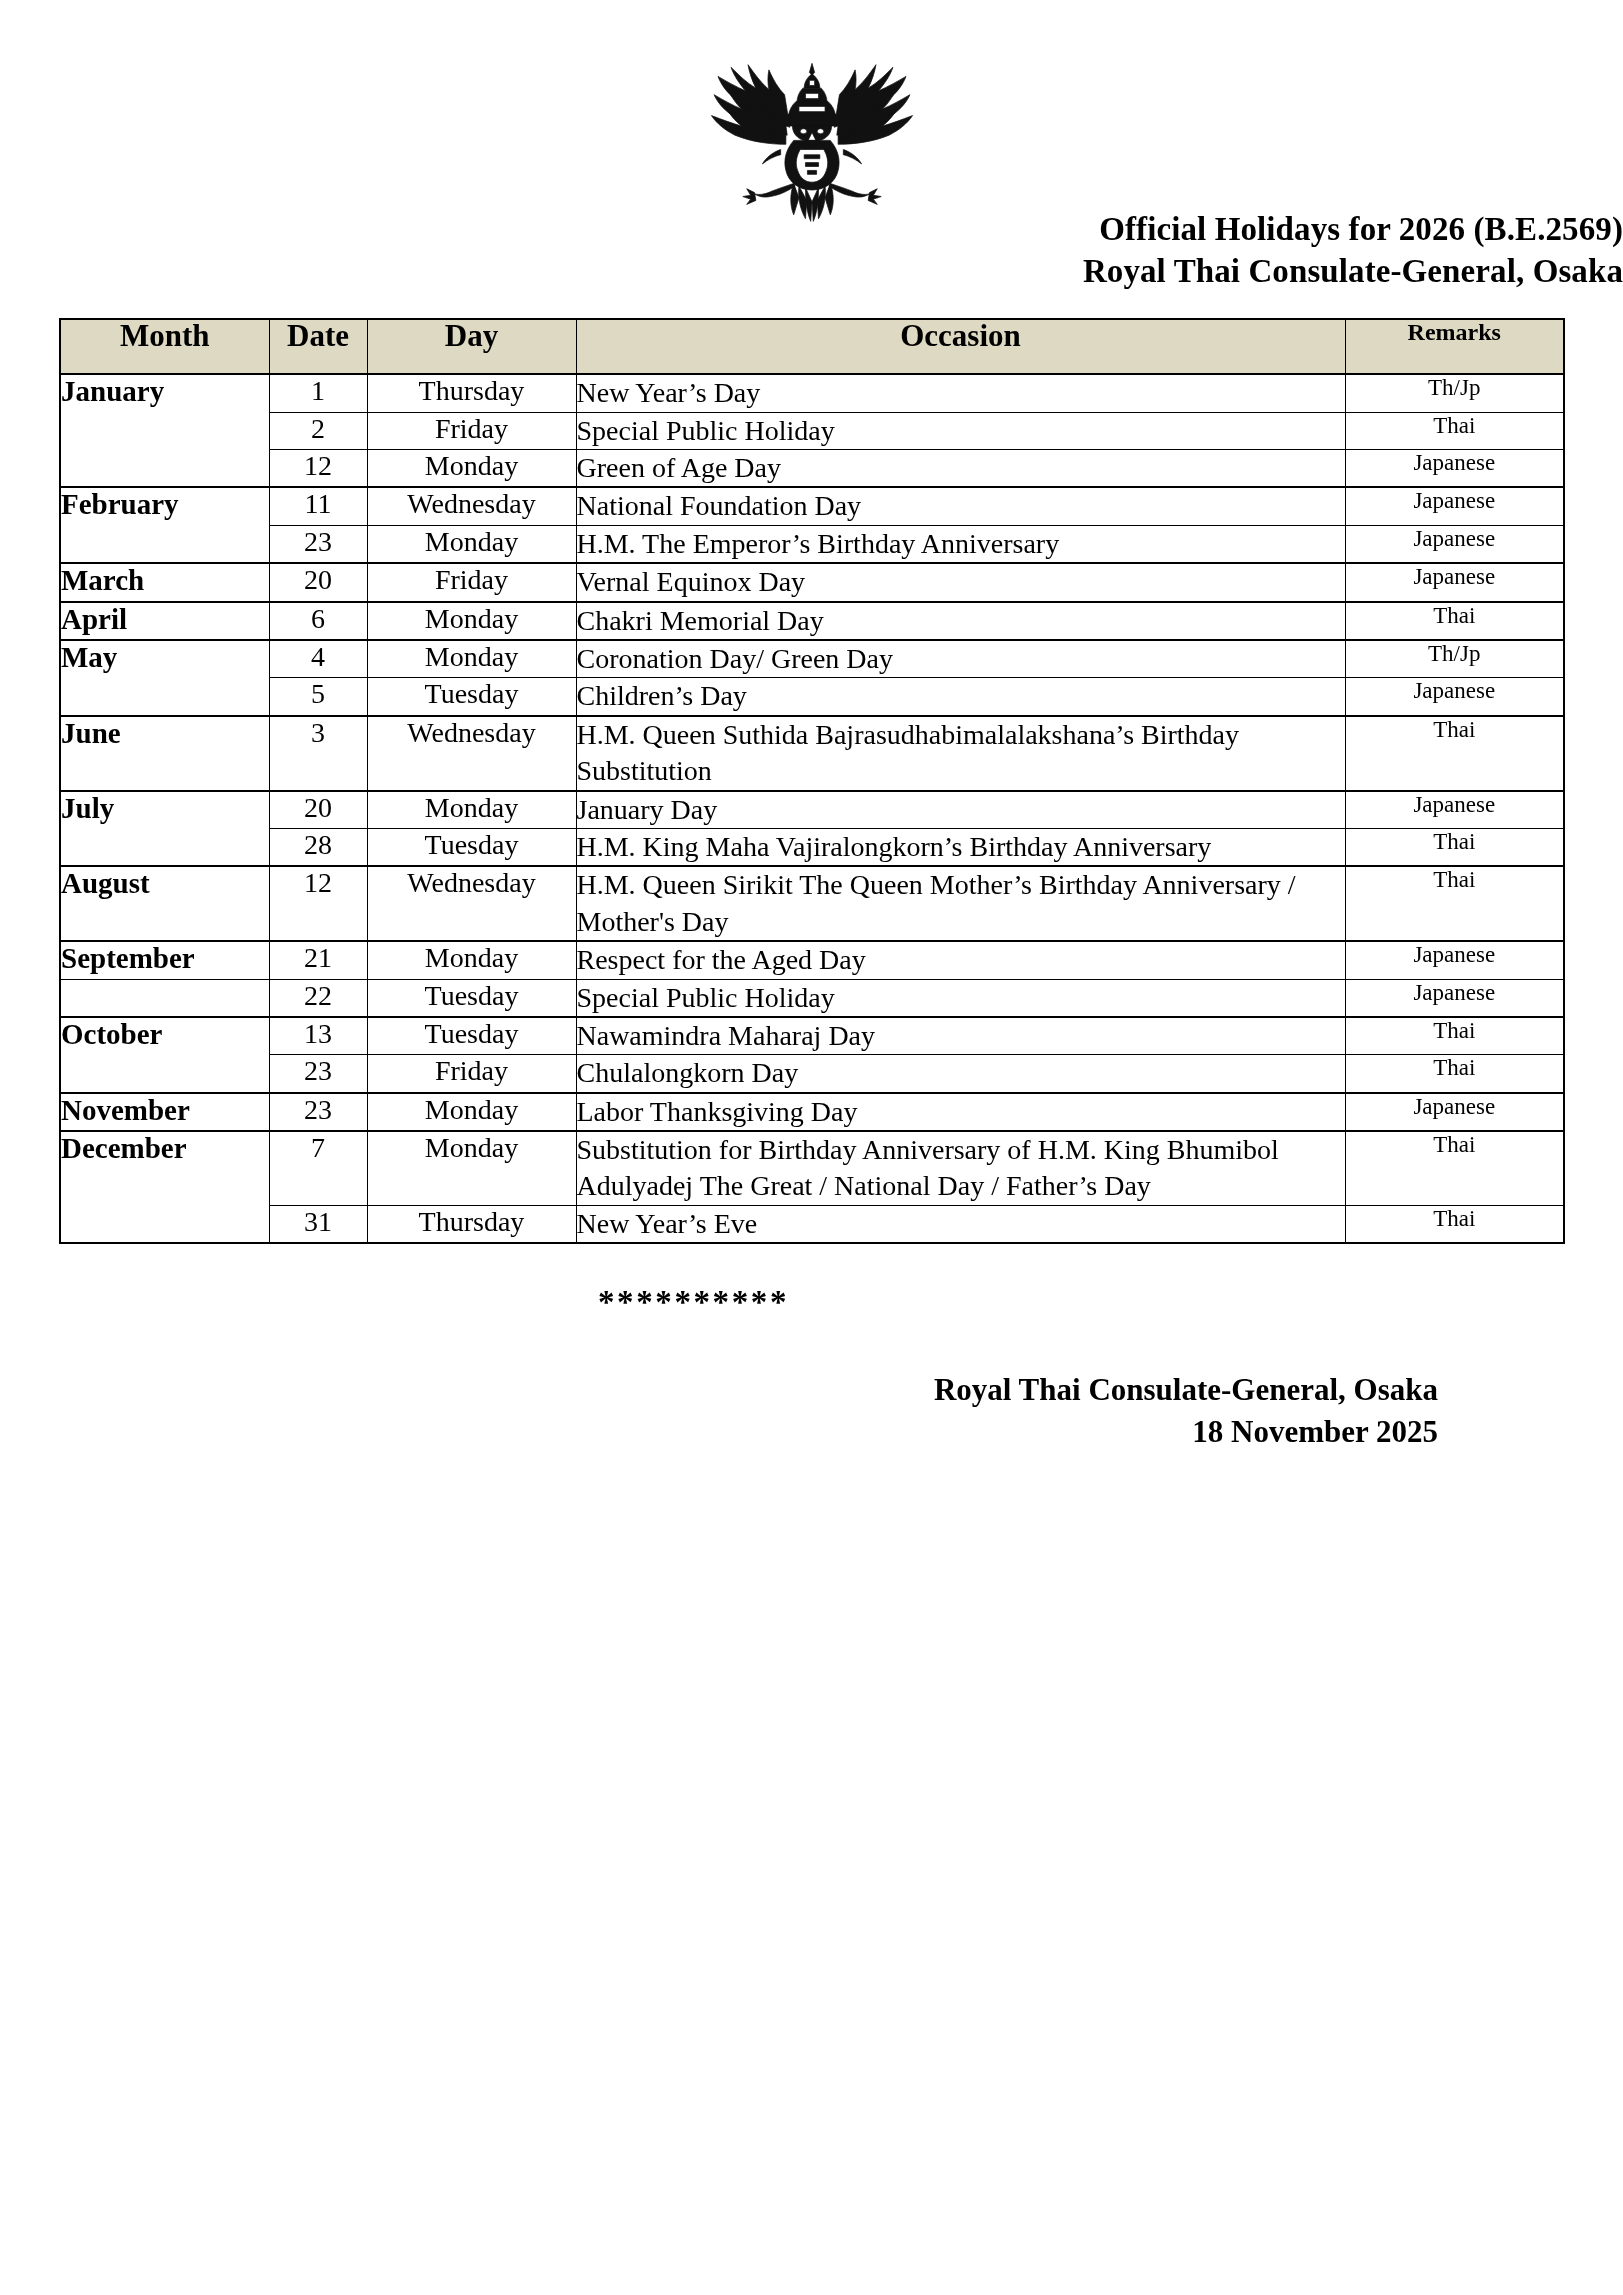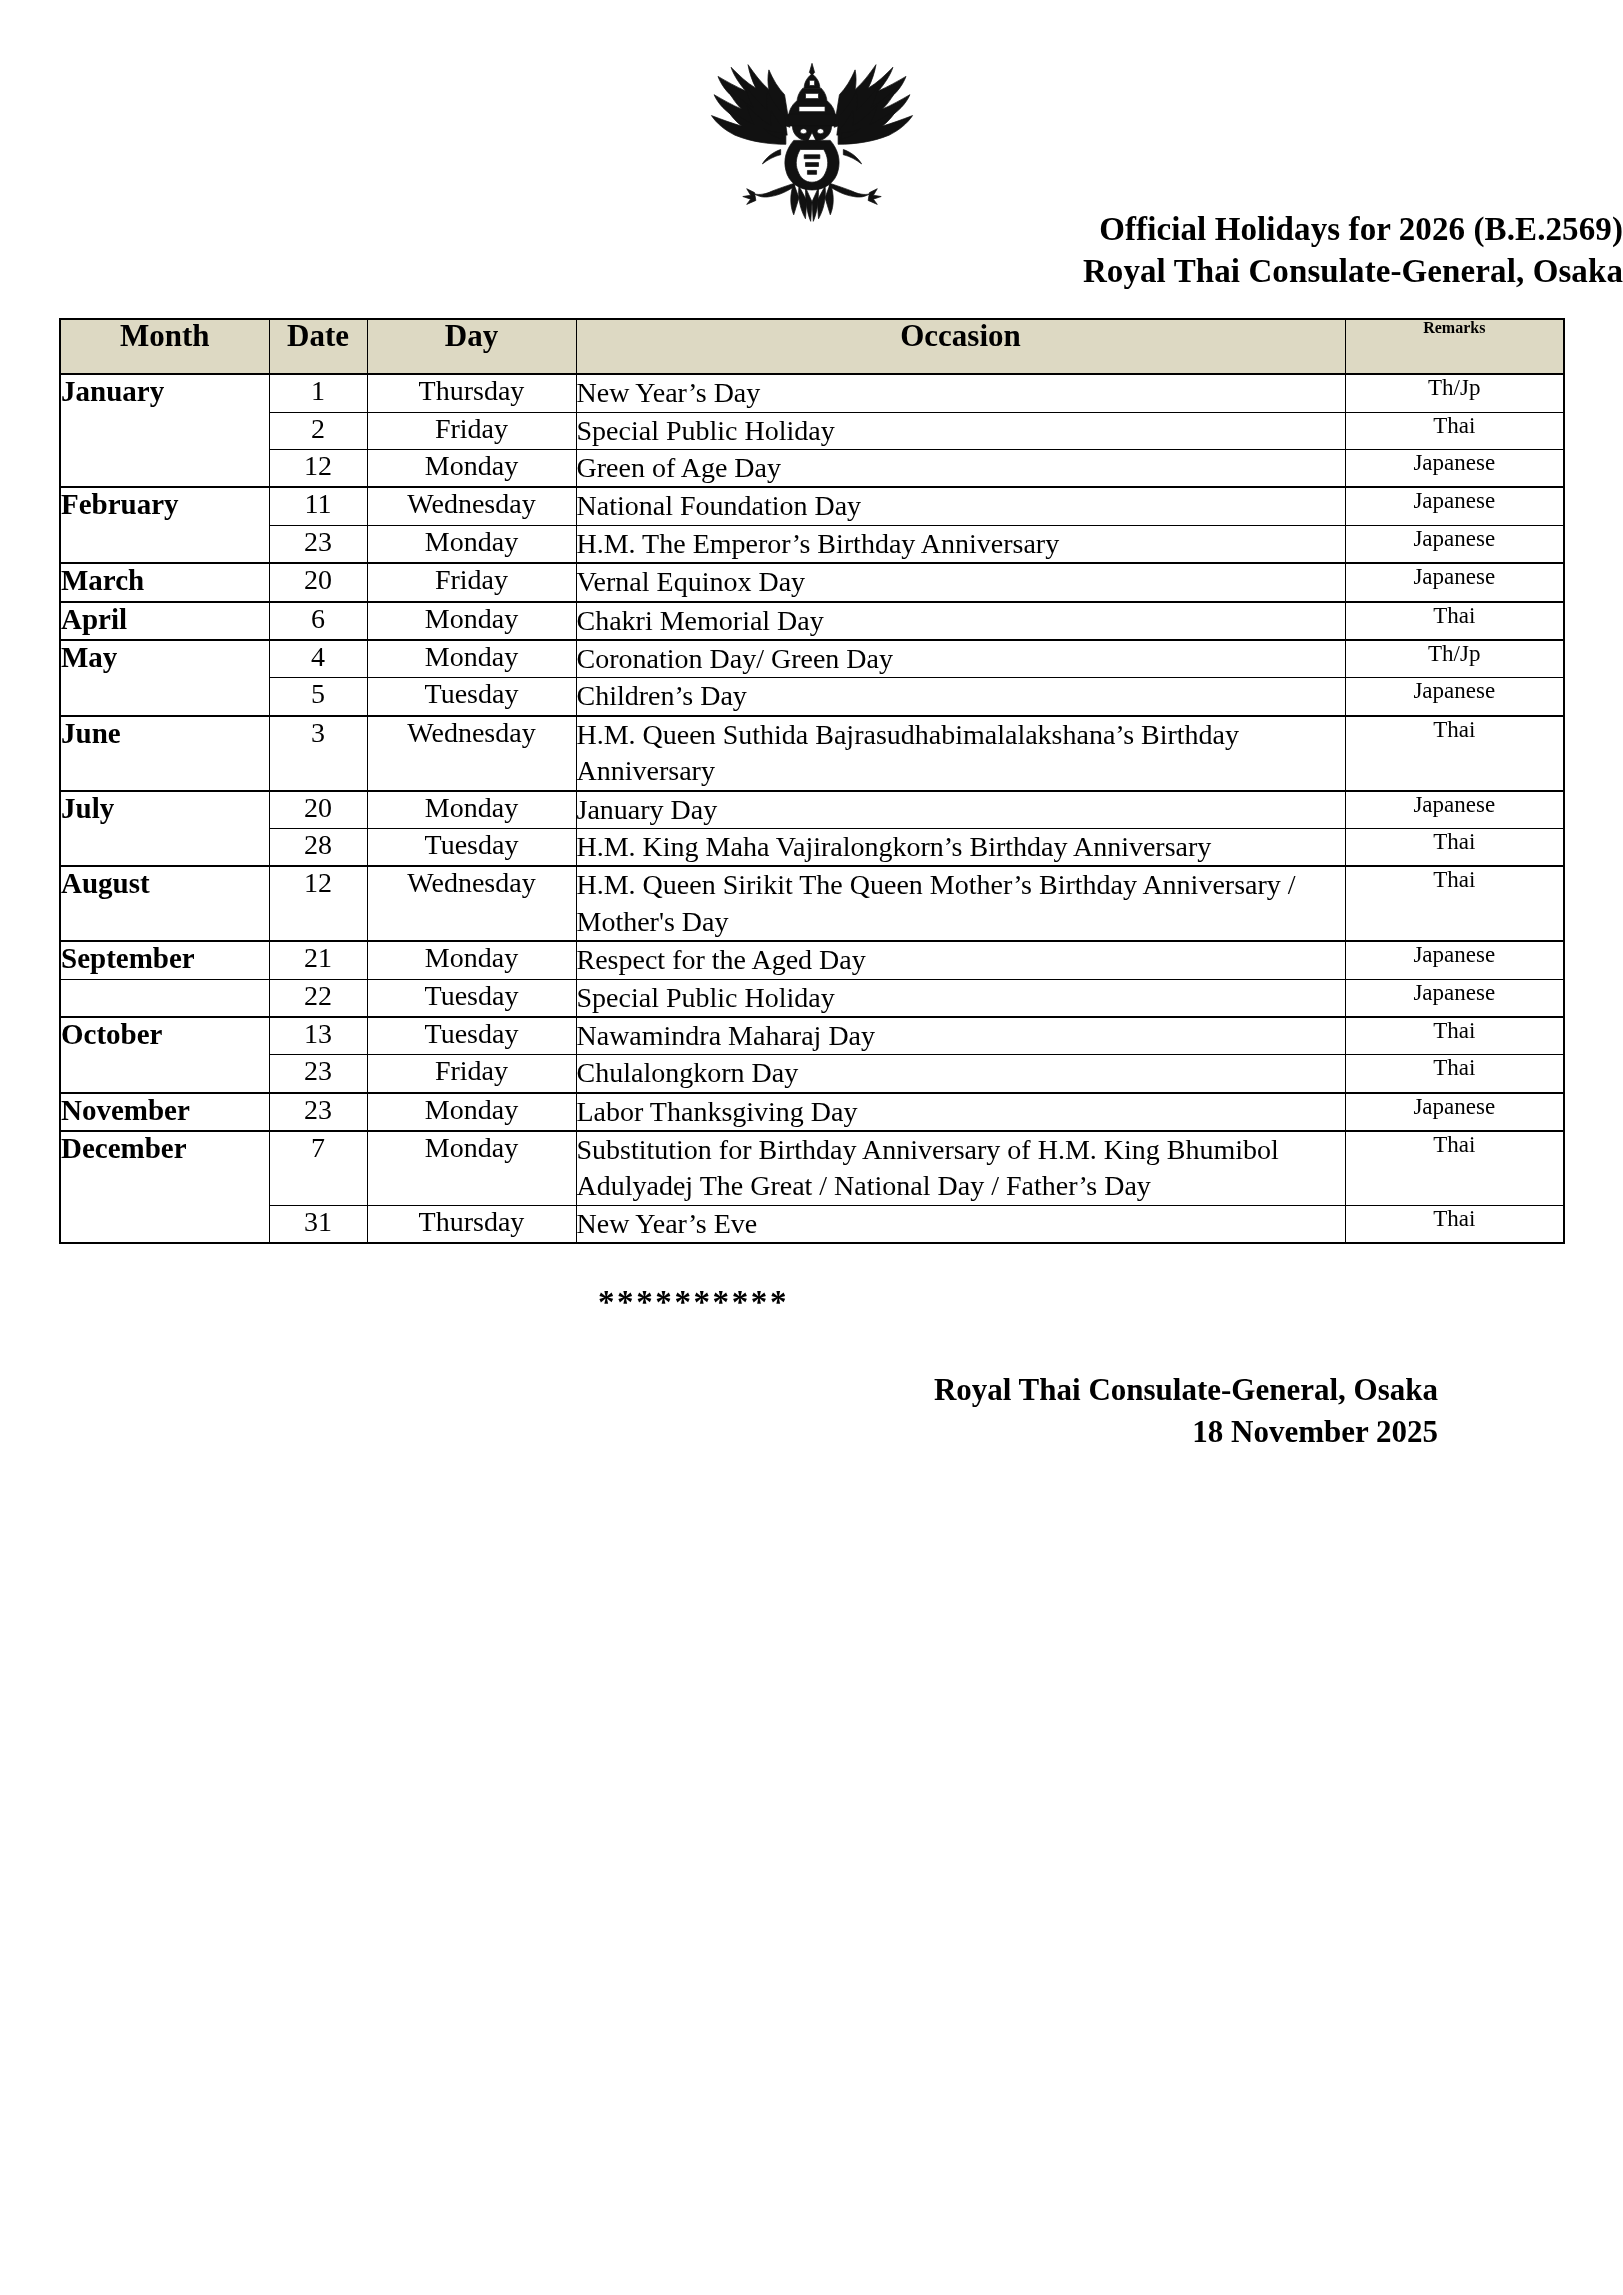--- a/index.html
+++ b/index.html
@@ -80,21 +80,21 @@
   thead th {
     background: #ddd9c3;
     text-align: center;
     font-weight: bold;
     border-bottom: 2.6px solid #000;
     height: 55px;
     padding: 5.2px 3.9px;
     box-sizing: border-box;
   }
   th.h-main { font-size: 31px; line-height: 1.0; }
-  th.h-small { font-size: 16px; line-height: 1.0; }
+  th.h-small { font-size: 24px; line-height: 1.0; }
 
   td.month {
     font-size: 29px;
     font-weight: bold;
     text-align: left;
     padding: 6.5px 0 6.5px 10.5px;
     border-top: 2.6px solid #000;
     line-height: 1.12;
   }
   td.month.nosep { border-top: 1.3px solid #000; }
@@ -288,21 +288,21 @@
           <tr>
             <td class="date">5</td>
             <td class="day">Tuesday</td>
             <td class="occasion">Children’s Day</td>
             <td class="remarks">Japanese</td>
           </tr>
           <tr class="group-start">
             <td class="month">June</td>
             <td class="date">3</td>
             <td class="day">Wednesday</td>
-            <td class="occasion">H.M. Queen Suthida Bajrasudhabimalalakshana’s Birthday Anniversary</td>
+            <td class="occasion">H.M. Queen Suthida Bajrasudhabimalalakshana’s Birthday Substitution</td>
             <td class="remarks">Thai</td>
           </tr>
           <tr class="group-start">
             <td class="month" rowspan="2">July</td>
             <td class="date">20</td>
             <td class="day">Monday</td>
             <td class="occasion">January Day</td>
             <td class="remarks">Japanese</td>
           </tr>
           <tr>

